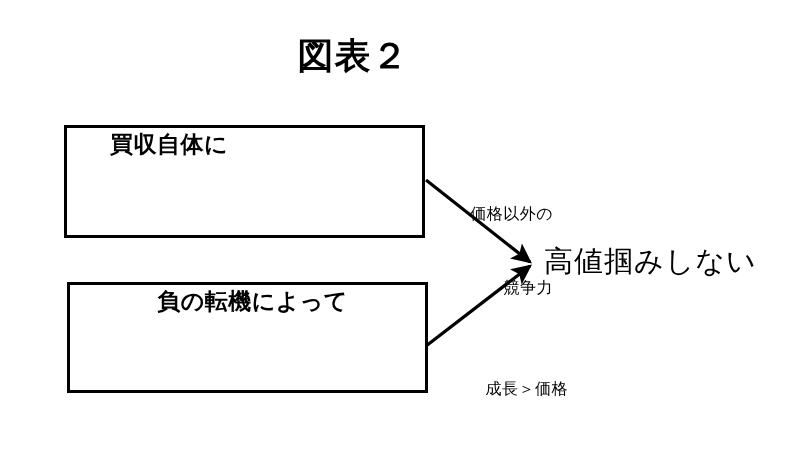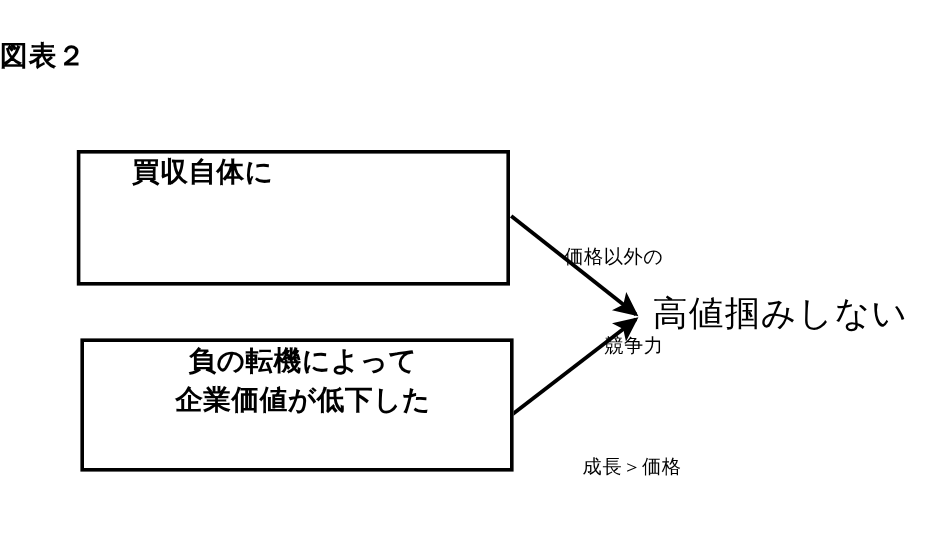--- a/index.html
+++ b/index.html
@@ -14,34 +14,35 @@
     background: #ffffff;
     overflow: hidden;
     font-family: "DejaVu Sans", "Liberation Sans", sans-serif;
     color: #000000;
   }
   #figure-title {
     position: absolute;
     left: 0;
     top: 34px;
     width: 706px;
-    font-size: 23px;
+    text-align: center;
+    font-size: 36px;
     font-weight: bold;
     letter-spacing: 1px;
     line-height: 1.2;
     white-space: pre;
   }
   .flow-box {
     position: absolute;
     box-sizing: border-box;
     border: 3px solid #000000;
     background: #ffffff;
     display: flex;
     flex-direction: column;
-    justify-content: flex-start;
+    justify-content: space-between;
   }
   #box-acquisition {
     left: 64px;
     top: 125px;
     width: 361px;
     height: 113px;
     align-items: flex-start;
     padding-left: 43px;
   }
   #box-valuation {
@@ -115,21 +116,20 @@
     <line x1="426" y1="180" x2="530" y2="262" stroke="#000000" stroke-width="3.2" marker-end="url(#arrowhead)"></line>
     <line x1="426" y1="346" x2="530" y2="266" stroke="#000000" stroke-width="3.2" marker-end="url(#arrowhead)"></line>
   </svg>
 
   <div class="flow-box" id="box-acquisition">
     <div class="box-line">買収自体に</div>
   </div>
 
   <div class="flow-box" id="box-valuation">
     <div class="box-line">負の転機によって</div>
-    <div class="box-line">企業価値が低下した</div>
   </div>
 
   <div class="edge-label" id="edge-label-top">
     <div>価格以外の</div>
     <div>競争力</div>
   </div>
 
   <div class="edge-label" id="edge-label-bottom">
     <div>成長＞価格</div>
     <div>可能性高</div>

